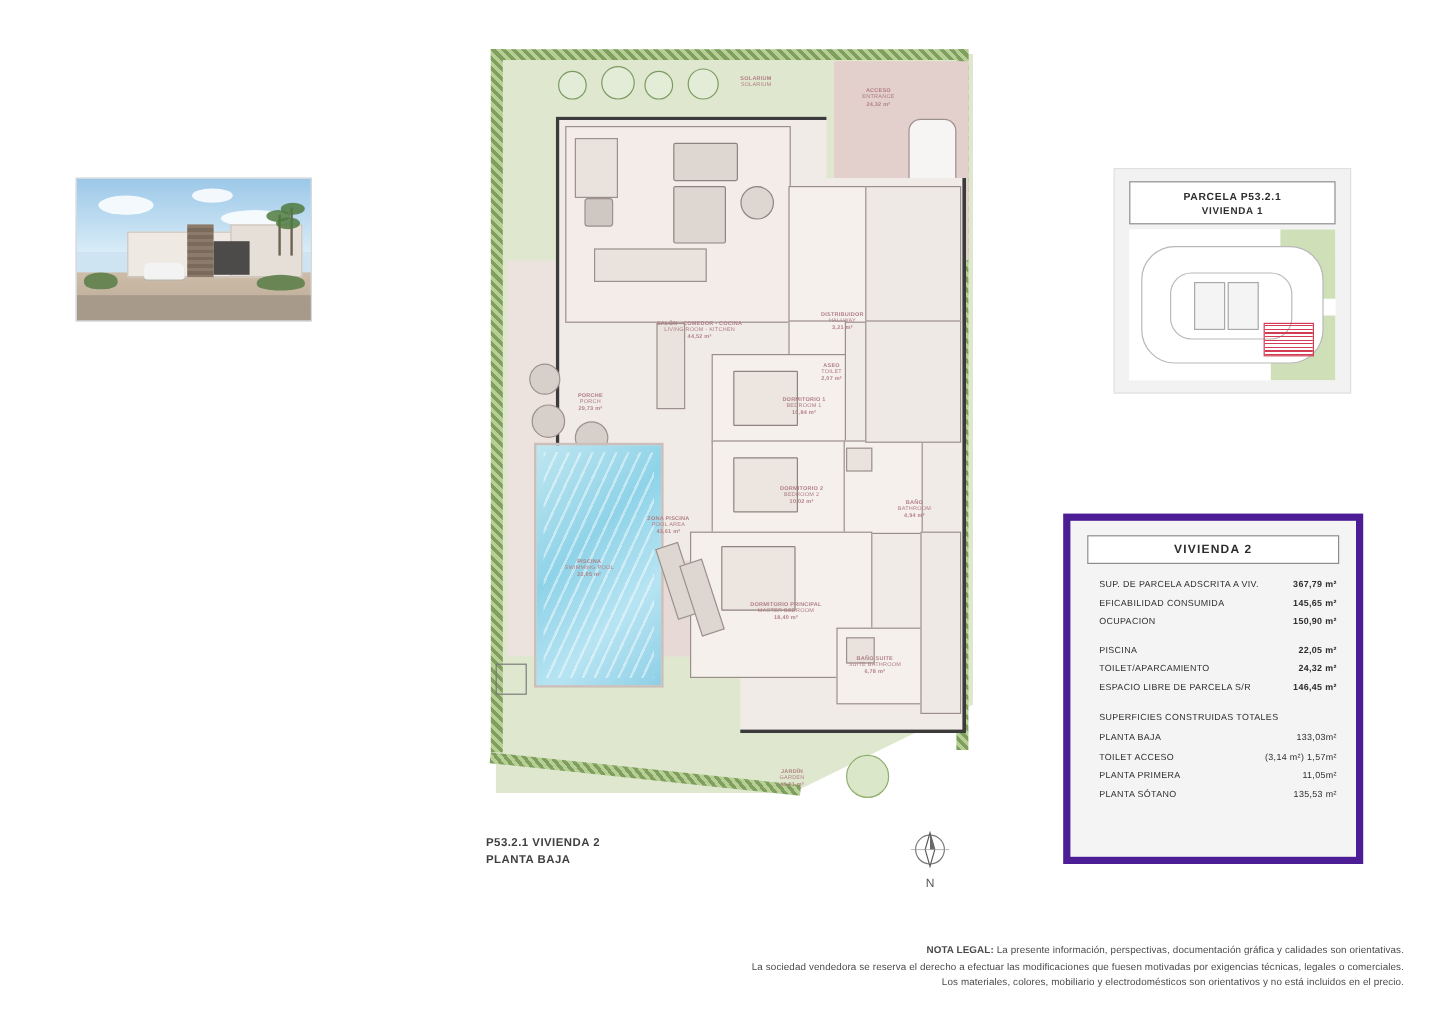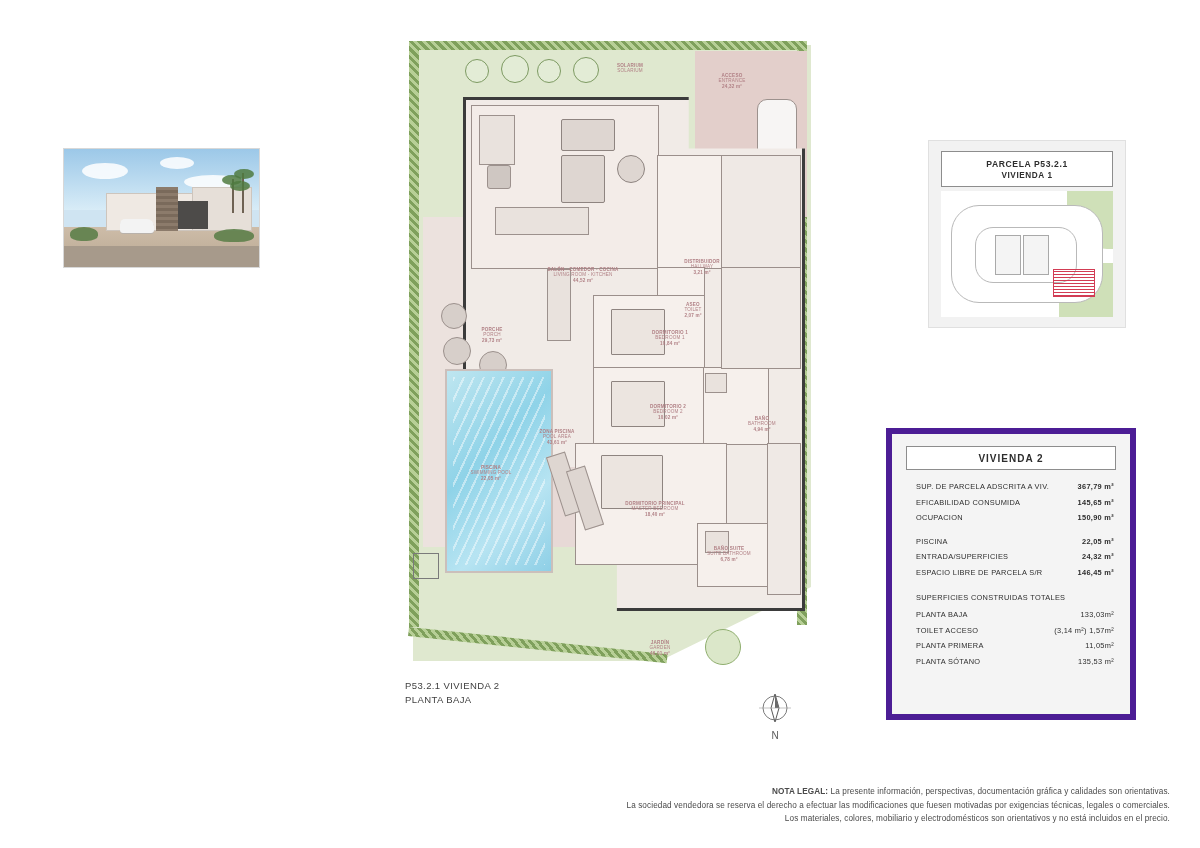--- a/index.html
+++ b/index.html
@@ -62,22 +62,22 @@
      font-size:4.6px;letter-spacing:.2px;white-space:nowrap;}
   .lbl .es{display:block;font-weight:bold;}
   .lbl .en{display:block;}
   .lbl .m2{display:block;font-weight:bold;}
   .furn{position:absolute;border:1px solid #9c918d;background:#e9e2dd;}
   .furn.dark{background:#cfc7c2;}
   .sofa{position:absolute;border:1px solid #8e8480;background:#ded6d1;border-radius:2px;}
   .bed{position:absolute;border:1px solid #8e8480;background:#ece5e0;border-radius:1px;}
   .tree{position:absolute;border-radius:50%;border:1px solid #7d9a62;background:#e3ecd6;}
 
-  .plan-caption{position:absolute;left:405px;top:679px;font-size:9.5px;
-    color:#3f3f3f;letter-spacing:.4px;line-height:1.45;}
+  .plan-caption{position:absolute;left:405px;top:696px;font-size:9.5px;
+    color:#3f3f3f;letter-spacing:.4px;line-height:1.45;font-weight:bold;}
 
   .north{position:absolute;left:752px;top:690px;width:46px;height:56px;color:#5a5a5a;
     font-size:10px;text-align:center;}
 
   
   .keymap{position:absolute;left:928px;top:140px;width:196px;height:186px;
     background:#f2f2f2;border:1px solid #e0e0e0;}
   .keymap .kbox{position:absolute;left:12px;top:10px;right:12px;height:34px;
     border:1px solid #8d8d8d;background:#ffffff;display:flex;flex-direction:column;
     align-items:center;justify-content:center;}
@@ -318,21 +318,21 @@
         <span class="v">150,90 m²</span>
       </div>
 
       <div class="grp"></div>
 
       <div class="row">
         <span class="k">PISCINA</span>
         <span class="v">22,05 m²</span>
       </div>
       <div class="row">
-        <span class="k">ENTRADA/SUPERFICIES</span>
+        <span class="k">TOILET/APARCAMIENTO</span>
         <span class="v">24,32 m²</span>
       </div>
       <div class="row">
         <span class="k">ESPACIO LIBRE DE PARCELA S/R</span>
         <span class="v">146,45 m²</span>
       </div>
 
       <div class="grp"></div>
 
       <div class="sub">SUPERFICIES CONSTRUIDAS TOTALES</div>

